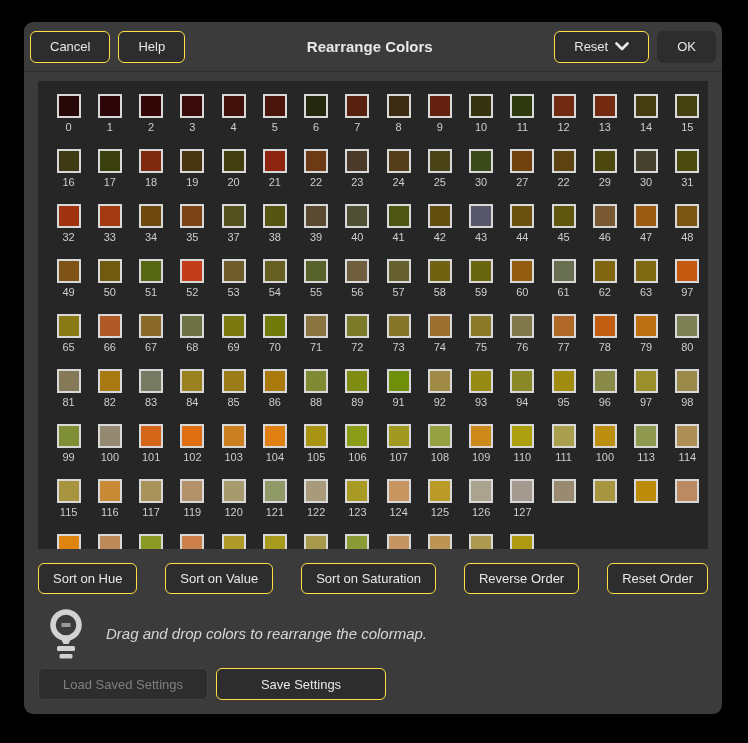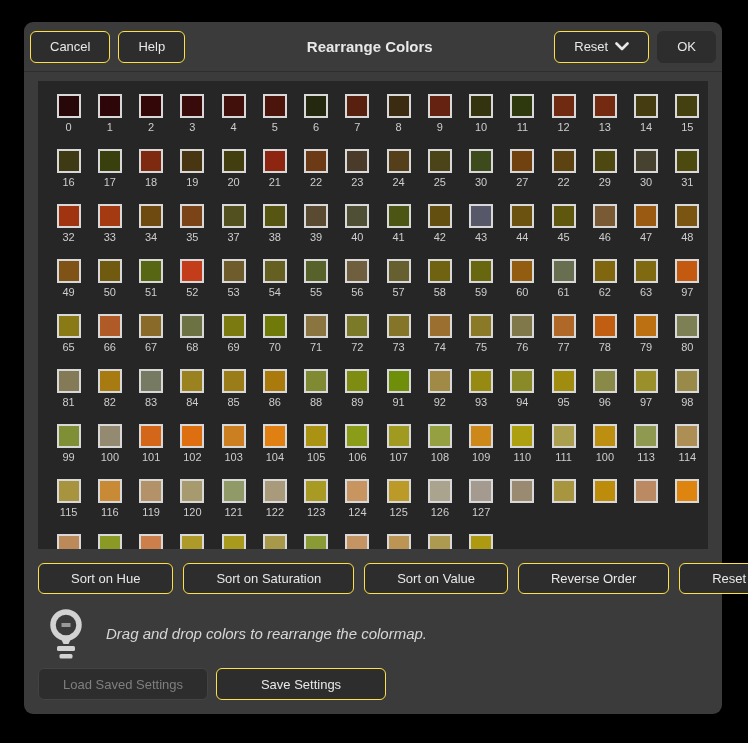--- a/index.html
+++ b/index.html
@@ -37,21 +37,21 @@
   .swatch{
     width:20px;height:20px;border:2px solid #d8d8d8;box-sizing:content-box;
   }
   .idx{
     margin-top:3px;font-size:11px;color:#cdcdcd;line-height:12px;
   }
   
   .sort-row{
     margin:14px 14px 0 14px;display:flex;justify-content:space-between;gap:10px;
   }
-  .sort-row .btn{flex:0 1 auto;height:31px;padding:0 32px;}
+  .sort-row .btn{flex:0 1 auto;height:31px;padding:0 14px;}
   
   .hint{
     margin:15px 14px 0 24px;display:flex;align-items:center;gap:22px;
   }
   .hint-text{
     font-style:italic;font-size:15px;color:#d6d6d6;line-height:22px;
   }
   
   .settings-row{
     margin:9px 14px 0 14px;display:flex;gap:8px;
@@ -530,20 +530,24 @@
         </div>
         <div class="cell">
           <div class="swatch" style="background: rgb(168, 148, 63);"></div>
           <div class="idx">115</div>
         </div>
         <div class="cell">
           <div class="swatch" style="background: rgb(200, 138, 53);"></div>
           <div class="idx">116</div>
         </div>
         <div class="cell">
+          <div class="swatch" style="background: rgb(168, 147, 90);"></div>
+          <div class="idx">117</div>
+        </div>
+        <div class="cell">
           <div class="swatch" style="background: rgb(179, 146, 106);"></div>
           <div class="idx">119</div>
         </div>
         <div class="cell">
           <div class="swatch" style="background: rgb(168, 154, 111);"></div>
           <div class="idx">120</div>
         </div>
         <div class="cell">
           <div class="swatch" style="background: rgb(143, 154, 104);"></div>
           <div class="idx">121</div>
@@ -634,22 +638,22 @@
         </div>
         <div class="cell">
           <div class="swatch" style="background: rgb(173, 154, 16);"></div>
           <div class="idx"></div>
         </div>
       </div>
   </div>
 
   <div class="sort-row">
     <button class="btn">Sort on Hue</button>
+    <button class="btn">Sort on Value</button>
     <button class="btn">Sort on Saturation</button>
-    <button class="btn">Sort on Value</button>
     <button class="btn">Reverse Order</button>
     <button class="btn">Reset Order</button>
   </div>
 
   <div class="hint">
     <svg width="36" height="50" viewBox="0 0 36 50">
       <circle cx="18" cy="16" r="13" fill="none" stroke="#d2d2d2" stroke-width="5.5"></circle>
       <rect x="13.5" y="14" width="9" height="4" fill="#9a9a9a"></rect>
       <polygon points="12,28 24,28 20.5,35 15.5,35" fill="#d2d2d2"></polygon>
       <rect x="9" y="37" width="18" height="5" rx="1.5" fill="#d2d2d2"></rect>

